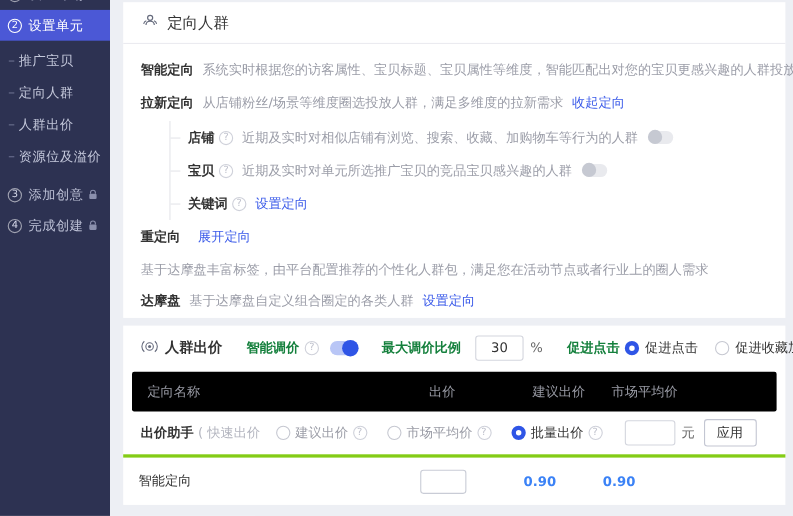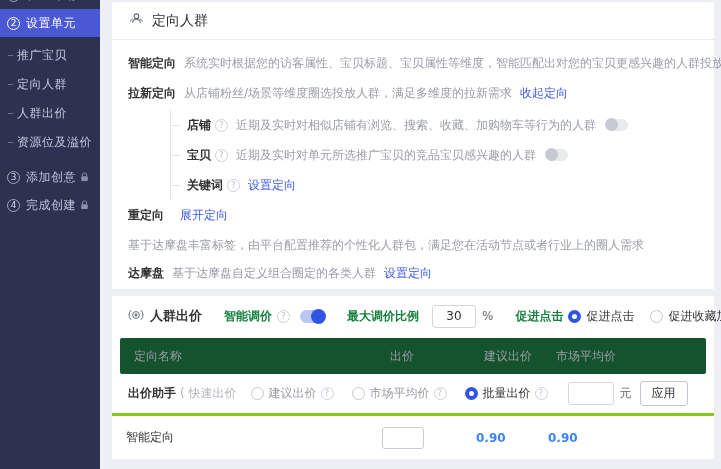--- a/index.html
+++ b/index.html
@@ -28,21 +28,21 @@
   .p1-header { height:38px; border-bottom:1px solid #ebebf0; display:flex; align-items:center; padding-left:16px; }
   .p1-title { font-size:14px; color:#333; margin-left:7px; }
   .p1-body { padding:14px 16px 0 16px; font-size:12px; }
 
   .trow { display:flex; align-items:center; line-height:18px; white-space:nowrap; }
   .trow-label { font-weight:bold; color:#333; margin-right:8px; }
   .trow-desc { color:#9b9da8; }
   .link { color:#3a5ae9; margin-left:8px; cursor:pointer; }
   .mb12 { margin-bottom:12px; } .mb8 { margin-bottom:8px; } .mb10 { margin-bottom:10px; }
 
-  .children { margin-left:42px; border-left:1px solid #e4e5ea; margin-bottom:6px; }
+  .children { margin-left:26px; border-left:1px solid #e4e5ea; margin-bottom:6px; }
   .child { display:flex; align-items:center; height:30px; white-space:nowrap; font-size:12px; }
   .child::before { content:""; width:9px; height:1px; background:#e4e5ea; margin-right:7px; }
   .child-label { font-weight:bold; color:#333; margin-right:4px; }
   .child-desc { color:#9b9da8; margin-left:8px; }
 
   .help { display:inline-block; width:13px; height:13px; border:1px solid #cfd1da; border-radius:50%; color:#bfc1cc; font-size:9px; line-height:11px; text-align:center; cursor:pointer; flex:0 0 auto; }
 
   .tg { position:relative; display:inline-block; width:25px; height:13px; border-radius:7px; margin-left:10px; cursor:pointer; flex:0 0 auto; }
   .tg .knob { position:absolute; top:-1px; width:15px; height:15px; border-radius:50%; }
   .tg.on { background:#b9c6f6; } .tg.on .knob { right:-1px; background:#2f55e6; }
@@ -51,21 +51,21 @@
 
   .p2-header { height:40px; display:flex; align-items:center; padding-left:16px; font-size:12px; white-space:nowrap; }
   .p2-title { font-size:13px; font-weight:bold; color:#333; margin-left:6px; }
   .ctl-label { color:#15803d; font-weight:bold; margin-left:22px; margin-right:5px; }
   .num-input { width:44px; height:23px; border:1px solid #d4d6de; border-radius:3px; font-size:12px; text-align:center; color:#333; margin:0 6px 0 8px; font-family:inherit; }
   .pct { color:#666; }
   .radio { display:inline-block; width:13px; height:13px; border:1px solid #c6c8d1; border-radius:50%; background:#fff; margin-right:5px; cursor:pointer; flex:0 0 auto; }
   .radio.sel { border:4px solid #2f55e6; }
   .radio-item { display:inline-flex; align-items:center; margin-right:16px; color:#333; cursor:pointer; }
 
-  .thead { height:36px; margin:2px 8px 0 8px; background:#14532d; border-radius:2px; display:flex; align-items:center; padding-left:14px; font-size:12px; color:#9a9ca6; }
+  .thead { height:36px; margin:2px 8px 0 8px; background:#000000; border-radius:2px; display:flex; align-items:center; padding-left:14px; font-size:12px; color:#9a9ca6; }
   .col-name { width:256px; } .col-bid { width:94px; } .col-suggest { width:72px; } .col-market { width:90px; }
 
   .assist-row { height:42px; display:flex; align-items:center; padding-left:16px; font-size:12px; border-bottom:3px solid #84cc16; white-space:nowrap; }
   .assist-label { font-weight:bold; color:#333; }
   .assist-hint { color:#b3b5bf; margin:0 14px 0 4px; }
   .assist-opt { display:inline-flex; align-items:center; margin-right:18px; color:#9a9ca6; cursor:pointer; }
   .assist-opt .help { margin-left:4px; }
   .assist-opt.sel-text { color:#333; }
   .bid-input { width:46px; height:23px; border:1px solid #d4d6de; border-radius:3px; font-size:12px; text-align:center; margin-left:2px; font-family:inherit; }
   .unit { color:#666; margin:0 8px 0 6px; }

